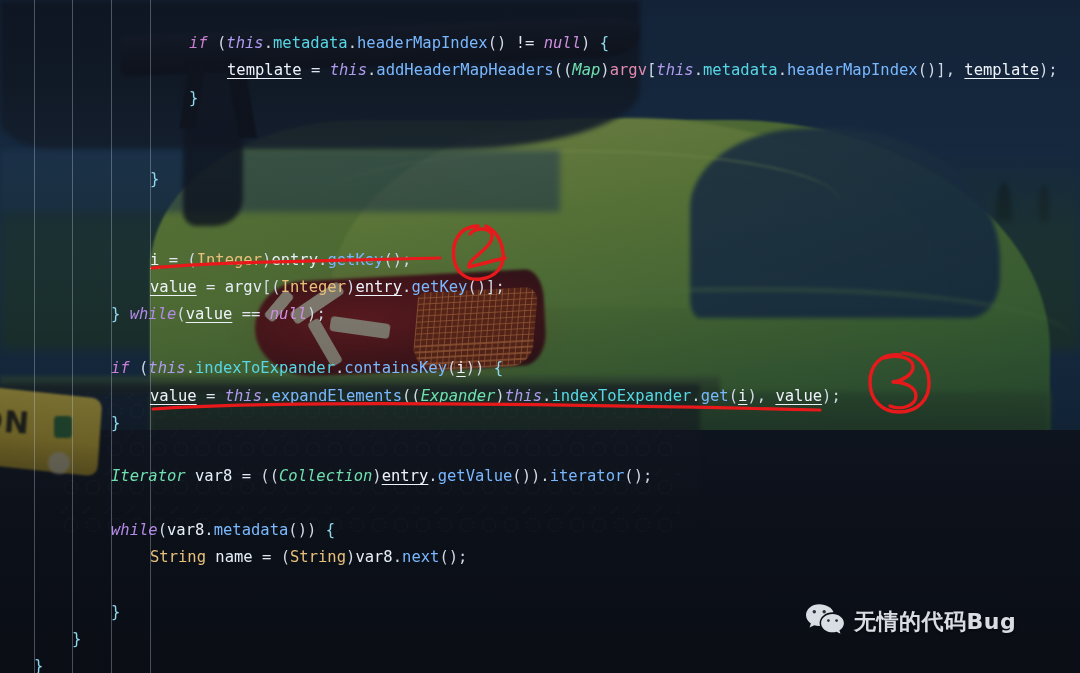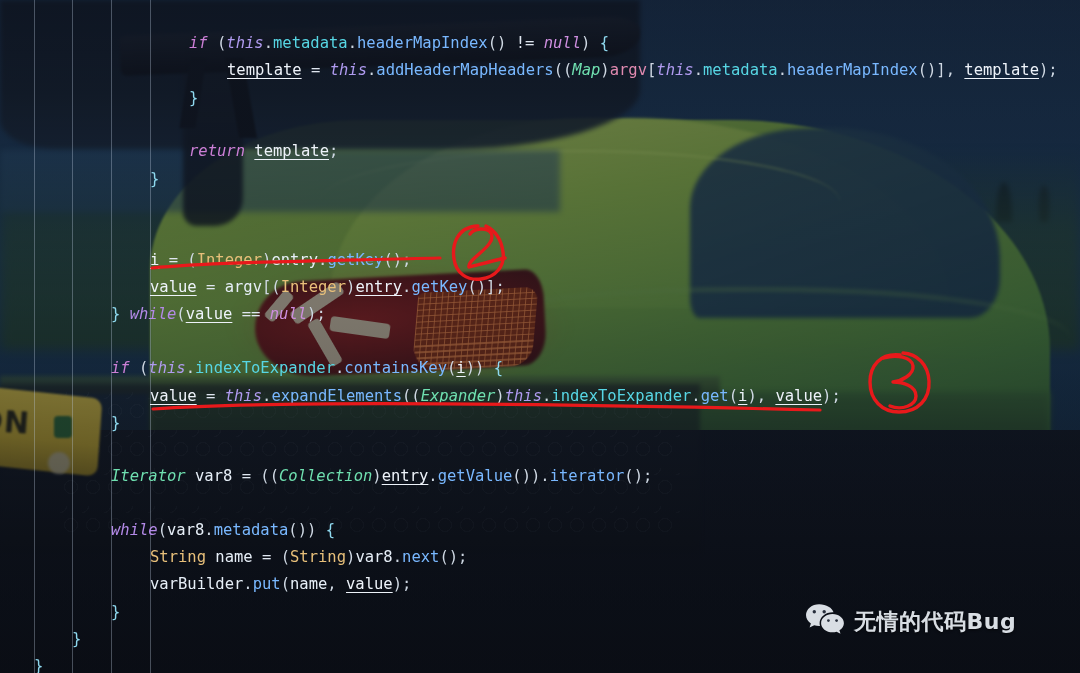--- a/index.html
+++ b/index.html
@@ -302,21 +302,20 @@
     </div>
 
   <div id="code">
 
     <div class="line" style="top:30px"><span style="margin-left:189px"><span class="kw">if</span><span class="punc"> (</span><span class="this">this</span><span class="punc">.</span><span class="fld">metadata</span><span class="punc">.</span><span class="mth">headerMapIndex</span><span class="punc">() </span><span class="op">!=</span><span class="punc"> </span><span class="nullk">null</span><span class="punc">) </span><span class="brace">{</span></span></div>
 
     <div class="line" style="top:57px"><span style="margin-left:227px"><span class="lvar">template</span><span class="punc"> </span><span class="op">=</span><span class="punc"> </span><span class="this">this</span><span class="punc">.</span><span class="mth">addHeaderMapHeaders</span><span class="punc">((</span><span class="type">Map</span><span class="punc">)</span><span class="arg">argv</span><span class="punc">[</span><span class="this">this</span><span class="punc">.</span><span class="fld">metadata</span><span class="punc">.</span><span class="mth">headerMapIndex</span><span class="punc">()], </span><span class="lvar">template</span><span class="punc">);</span></span></div>
 
     <div class="line" style="top:85px"><span style="margin-left:189px"><span class="brace">}</span></span></div>
 
-    <div class="line" style="top:138px"><span style="margin-left:189px"><span class="kw">return</span><span class="punc"> </span><span class="lvar">template</span><span class="punc">;</span></span></div>
 
     <div class="line" style="top:166px"><span style="margin-left:150px"><span class="brace">}</span></span></div>
 
 
     <div class="line" style="top:247px"><span style="margin-left:150px"><span class="lvar">i</span><span class="punc"> </span><span class="op">=</span><span class="punc"> (</span><span class="cls">Integer</span><span class="punc">)</span><span class="pln">entry</span><span class="punc">.</span><span class="mth">getKey</span><span class="punc">();</span></span></div>
 
     <div class="line" style="top:274px"><span style="margin-left:150px"><span class="lvar">value</span><span class="punc"> </span><span class="op">=</span><span class="punc"> </span><span class="pln">argv</span><span class="punc">[(</span><span class="cls">Integer</span><span class="punc">)</span><span class="lvar">entry</span><span class="punc">.</span><span class="mth">getKey</span><span class="punc">()];</span></span></div>
 
     <div class="line" style="top:301px"><span style="margin-left:111px"><span class="brace">}</span><span class="punc"> </span><span class="kw2">while</span><span class="punc">(</span><span class="lvar">value</span><span class="punc"> </span><span class="op">==</span><span class="punc"> </span><span class="nullk">null</span><span class="punc">);</span></span></div>
 
@@ -325,21 +324,20 @@
     <div class="line" style="top:383px"><span style="margin-left:150px"><span class="lvar">value</span><span class="punc"> </span><span class="op">=</span><span class="punc"> </span><span class="this">this</span><span class="punc">.</span><span class="mth">expandElements</span><span class="punc">((</span><span class="type">Expander</span><span class="punc">)</span><span class="this">this</span><span class="punc">.</span><span class="fld">indexToExpander</span><span class="punc">.</span><span class="mth">get</span><span class="punc">(</span><span class="lvar">i</span><span class="punc">), </span><span class="lvar">value</span><span class="punc">);</span></span></div>
 
     <div class="line" style="top:410px"><span style="margin-left:111px"><span class="brace">}</span></span></div>
 
     <div class="line" style="top:463px"><span style="margin-left:111px"><span class="type">Iterator</span><span class="punc"> </span><span class="pln">var8</span><span class="punc"> </span><span class="op">=</span><span class="punc"> ((</span><span class="type">Collection</span><span class="punc">)</span><span class="lvar">entry</span><span class="punc">.</span><span class="mth">getValue</span><span class="punc">()).</span><span class="mth">iterator</span><span class="punc">();</span></span></div>
 
     <div class="line" style="top:517px"><span style="margin-left:111px"><span class="kw2">while</span><span class="punc">(</span><span class="pln">var8</span><span class="punc">.</span><span class="mth">metadata</span><span class="punc">()) </span><span class="brace">{</span></span></div>
 
     <div class="line" style="top:544px"><span style="margin-left:150px"><span class="cls">String</span><span class="punc"> </span><span class="pln">name</span><span class="punc"> </span><span class="op">=</span><span class="punc"> (</span><span class="cls">String</span><span class="punc">)</span><span class="pln">var8</span><span class="punc">.</span><span class="mth">next</span><span class="punc">();</span></span></div>
 
-    <div class="line" style="top:571px"><span style="margin-left:150px"><span class="pln">varBuilder</span><span class="punc">.</span><span class="mth">put</span><span class="punc">(</span><span class="pln">name</span><span class="punc">, </span><span class="lvar">value</span><span class="punc">);</span></span></div>
 
     <div class="line" style="top:599px"><span style="margin-left:111px"><span class="brace">}</span></span></div>
 
     <div class="line" style="top:626px"><span style="margin-left:72px"><span class="brace">}</span></span></div>
 
     <div class="line" style="top:653px"><span style="margin-left:34px"><span class="brace">}</span></span></div>
   </div>
 
   <svg class="ann" width="1080" height="673" viewBox="0 0 1080 673" style="left:0;top:0" xmlns="http://www.w3.org/2000/svg">
     <g fill="none" stroke="#e8191b" stroke-width="3.4" stroke-linecap="round" stroke-linejoin="round">

